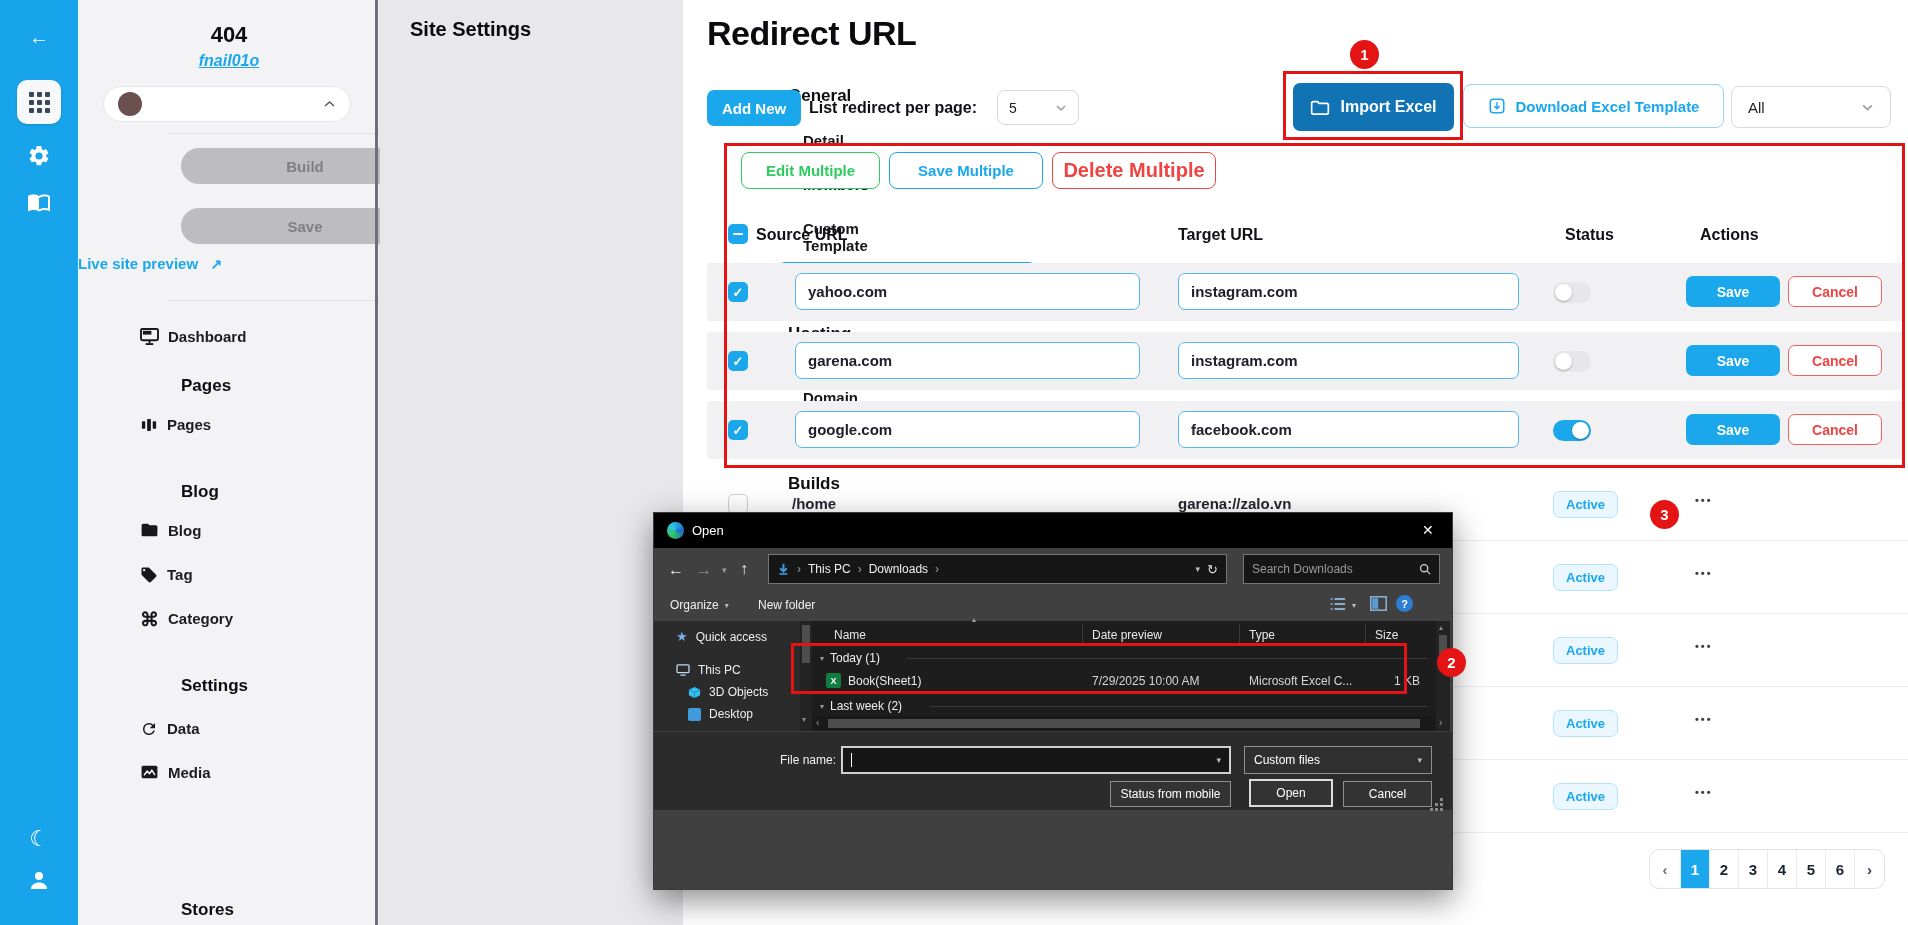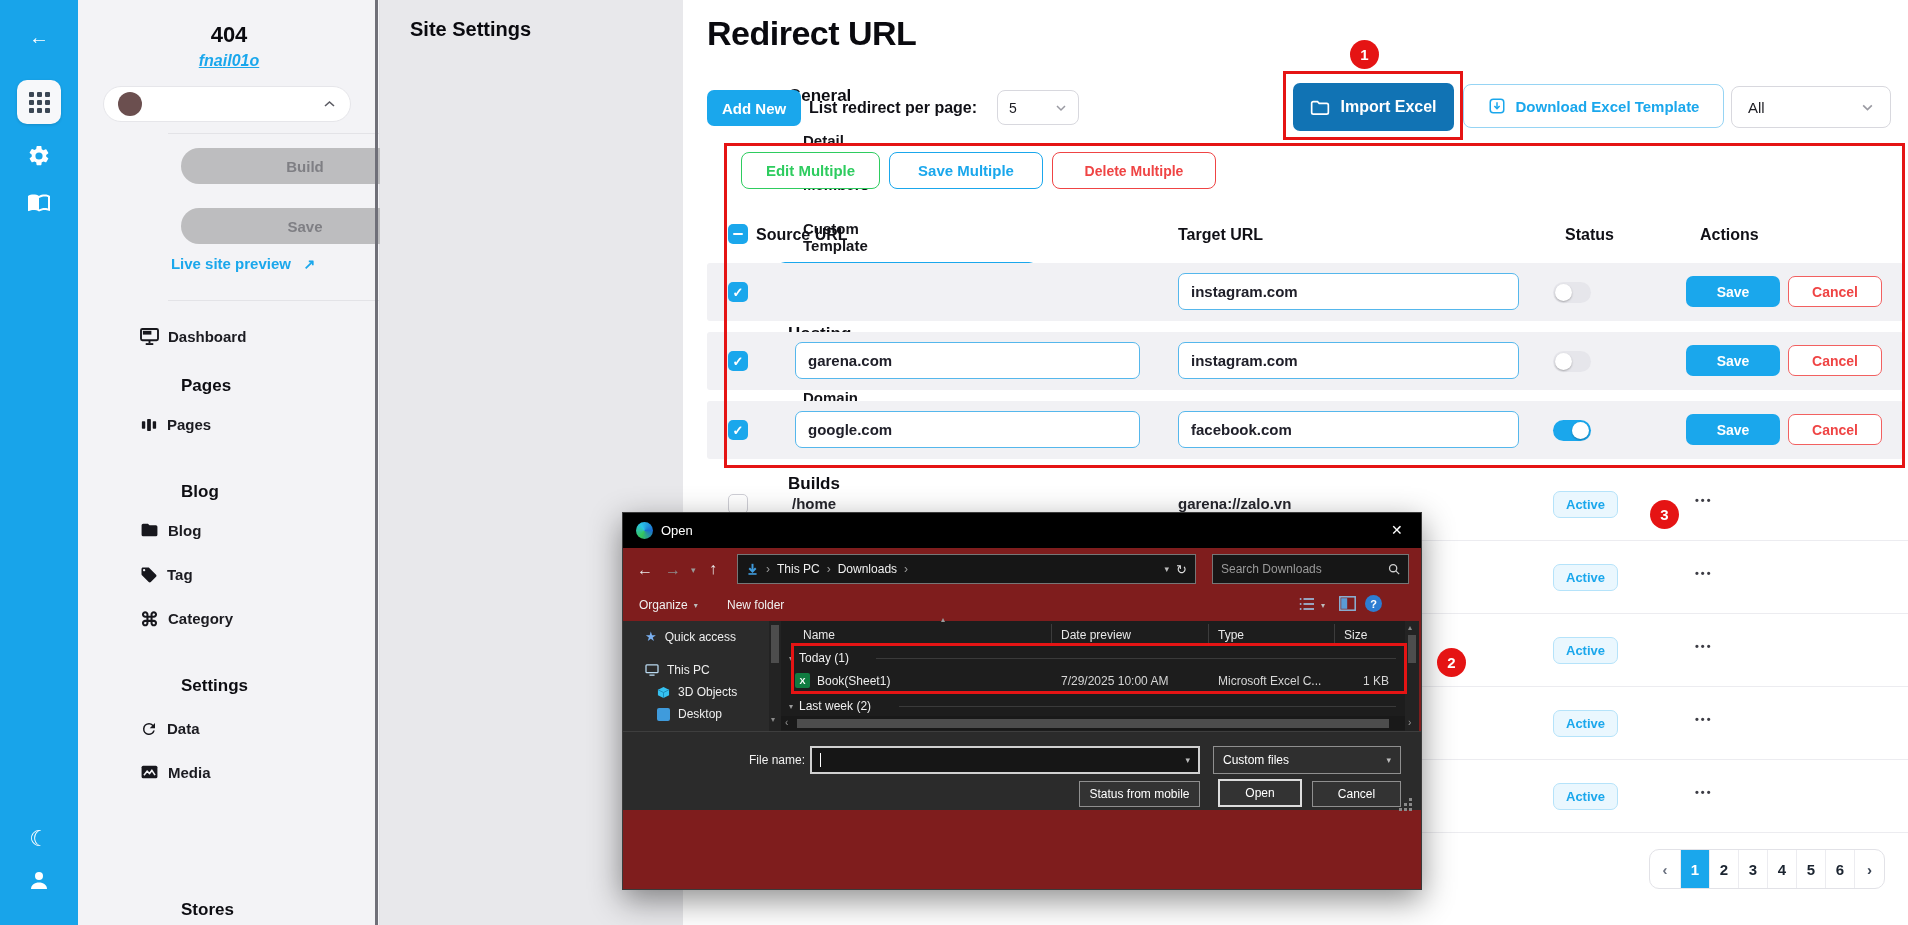--- a/index.html
+++ b/index.html
@@ -45,21 +45,21 @@
   .vrow{position:absolute;left:683px;width:1225px;height:73px;border-bottom:1px solid #ececf0}
   .vtext{position:absolute;top:27px;font-size:15px;font-weight:600;color:#26262d}
   .badge{position:absolute;left:870px;top:23px;height:27px;padding:0 12px;display:flex;align-items:center;background:#eaf7fe;border:1px solid #b5e3fa;border-radius:7px;color:#1aa7ec;font-weight:700;font-size:13px}
   .dots{position:absolute;left:1012px;top:26px;font-size:11px;font-weight:800;letter-spacing:2px;color:#3c3c44}
   .pag{position:absolute;left:1649px;top:849px;height:40px;display:flex;border:1px solid #e2e2e7;border-radius:10px;overflow:hidden;background:#fff}
   .pag div{width:29px;height:38px;display:flex;align-items:center;justify-content:center;font-size:15px;font-weight:700;color:#1b2430;border-left:1px solid #ececf0}
   .pag div:first-child{border-left:none;width:30px;color:#6b7280}
   .pag div:last-child{width:30px;color:#374151}
   .pag .on{background:#1aa7ec;color:#fff}
   
-  .dlg{position:absolute;left:622px;top:512px;width:800px;height:378px;background:#7f1d1d;border:1px solid #3a3a3a;box-shadow:0 10px 30px rgba(0,0,0,.45);color:#f0f0f0;font-size:12px}
+  .dlg{position:absolute;left:653px;top:512px;width:800px;height:378px;background:#404040;border:1px solid #3a3a3a;box-shadow:0 10px 30px rgba(0,0,0,.45);color:#f0f0f0;font-size:12px}
   .dlg .tbar{position:absolute;left:0;top:0;width:100%;height:35px;background:#000}
   .edge{position:absolute;left:13px;top:9px;width:17px;height:17px;border-radius:50%;background:conic-gradient(from 210deg,#35c75a,#2bc3e8,#1b6fd0,#35c75a)}
   .dfield{position:absolute;background:#161616;border:1px solid #767676;display:flex;align-items:center}
   .grpline{position:absolute;height:1px;background:#3a3a3a}
   .dbtn{position:absolute;height:26px;background:#333;border:1px solid #8f8f8f;display:flex;align-items:center;justify-content:center;color:#fff;font-size:12px}
   .sb-item{position:absolute;display:flex;align-items:center;gap:8px;color:#eee;font-size:12px}
   .vsb{position:absolute;background:#232323}
   .thumb{position:absolute;background:#4d4d4d}
   .dmut{color:#9a9a9a}
   
@@ -112,21 +112,21 @@
     </div>
     <div class="p ctr" style="left:25px;top:86px;width:248px;height:36px;background:#fff;border:1px solid #e6e6ea;border-radius:18px;padding:0 14px;justify-content:space-between">
       <span style="width:24px;height:24px;border-radius:50%;background:#6b4f4f;display:block"></span>
       <svg width="13" height="8" viewBox="0 0 13 8">
           <polyline points="2,6 6.5,2 11,6" stroke="#5b5b63" stroke-width="1.6" fill="none"></polyline>
         </svg>
     </div>
     <div class="divline" style="left:90px;top:133px;width:278px"></div>
     <div class="pill-btn" style="top:148px">Build</div>
     <div class="pill-btn" style="top:208px">Save</div>
-    <div class="p" style="left:14px;top:255px;width:302px;text-align:center">
+    <div class="p" style="left:0;top:255px;width:302px;text-align:left">
       <span style="font-size:15px;font-weight:800;color:#1aa7ec">Live site preview</span>
       <span style="font-size:14px;font-weight:700;color:#1aa7ec;margin-left:8px">↗</span>
     </div>
     <div class="divline" style="left:90px;top:300px;width:278px"></div>
 
     <div class="pitem" style="left:62px;top:328px">
       <svg width="19" height="17" viewBox="0 0 20 18">
           <rect x="1" y="1" width="18" height="12" rx="1.5" fill="none" stroke="#17171d" stroke-width="2"></rect>
           <rect x="3" y="3" width="9" height="4" fill="#17171d"></rect>
           <line x1="10" y1="13" x2="10" y2="16" stroke="#17171d" stroke-width="2"></line>
@@ -226,34 +226,35 @@
   </div>
   <div class="sel" style="left:1731px;top:86px;width:160px;height:42px;padding:0 16px;font-size:15px">
     <span>All</span>
     <svg width="13" height="9" viewBox="0 0 12 8">
         <polyline points="2,2 6,6 10,2" stroke="#9a9aa2" stroke-width="1.5" fill="none"></polyline>
       </svg>
   </div>
 
   <div class="outline-btn" style="left:741px;top:152px;width:139px;height:37px;border:1.5px solid #2ecc5f;color:#2ecc5f;font-size:15px">Edit Multiple</div>
   <div class="outline-btn" style="left:889px;top:152px;width:154px;height:37px;border:1.5px solid #1aa7ec;color:#1aa7ec;font-size:15px">Save Multiple</div>
-  <div class="outline-btn" style="left:1052px;top:152px;width:164px;height:37px;border:1.5px solid #ef4444;color:#ef4444;font-size:14px">Delete Multiple</div>
+  <div class="outline-btn" style="left:1052px;top:152px;width:164px;height:37px;border:1.5px solid #ef4444;color:#ef4444;font-size:20px">Delete Multiple</div>
 
   <div class="cb" style="left:728px;top:224px">
       <span class="bar"></span>
     </div>
   <div class="thead" style="left:756px;top:226px">Source URL</div>
   <div class="thead" style="left:1178px;top:226px">Target URL</div>
   <div class="thead" style="left:1565px;top:226px">Status</div>
   <div class="thead" style="left:1700px;top:226px">Actions</div>
 
   <div class="stripe" style="top:263px">
     <div class="cb" style="left:21px;top:19px">
         <span>✓</span>
       </div>
+    <input class="tbl-input" style="left: 88px; width: 345px;" value="yahoo.com">
     <input class="tbl-input" style="left: 471px; width: 341px;" value="instagram.com">
     <div class="tog" style="left:846px">
         <i></i>
       </div>
     <div class="btn-blue row-save" style="left:979px">Save</div>
     <div class="row-cancel" style="left:1081px">Cancel</div>
   </div>
 
   <div class="stripe" style="top:332px">
     <div class="cb" style="left:21px;top:19px">

